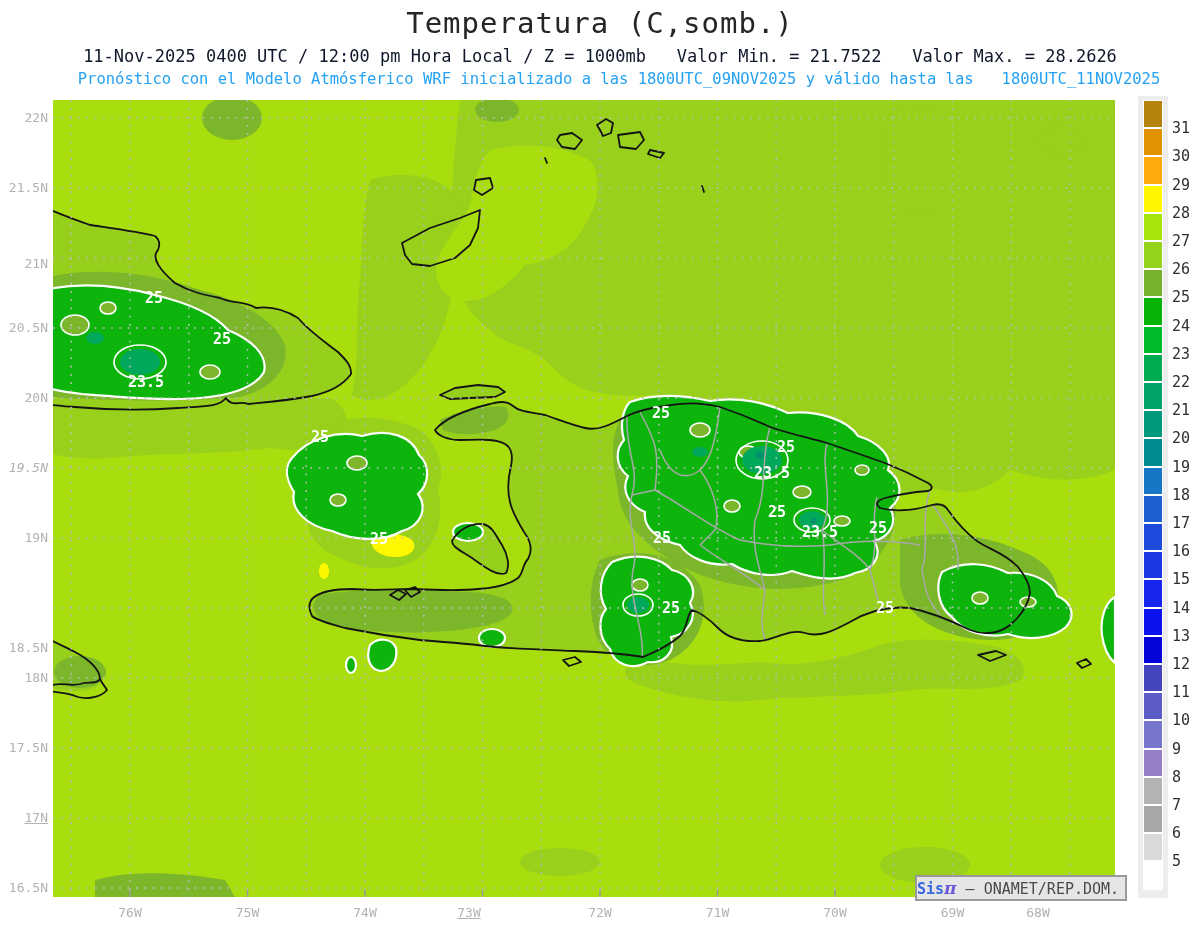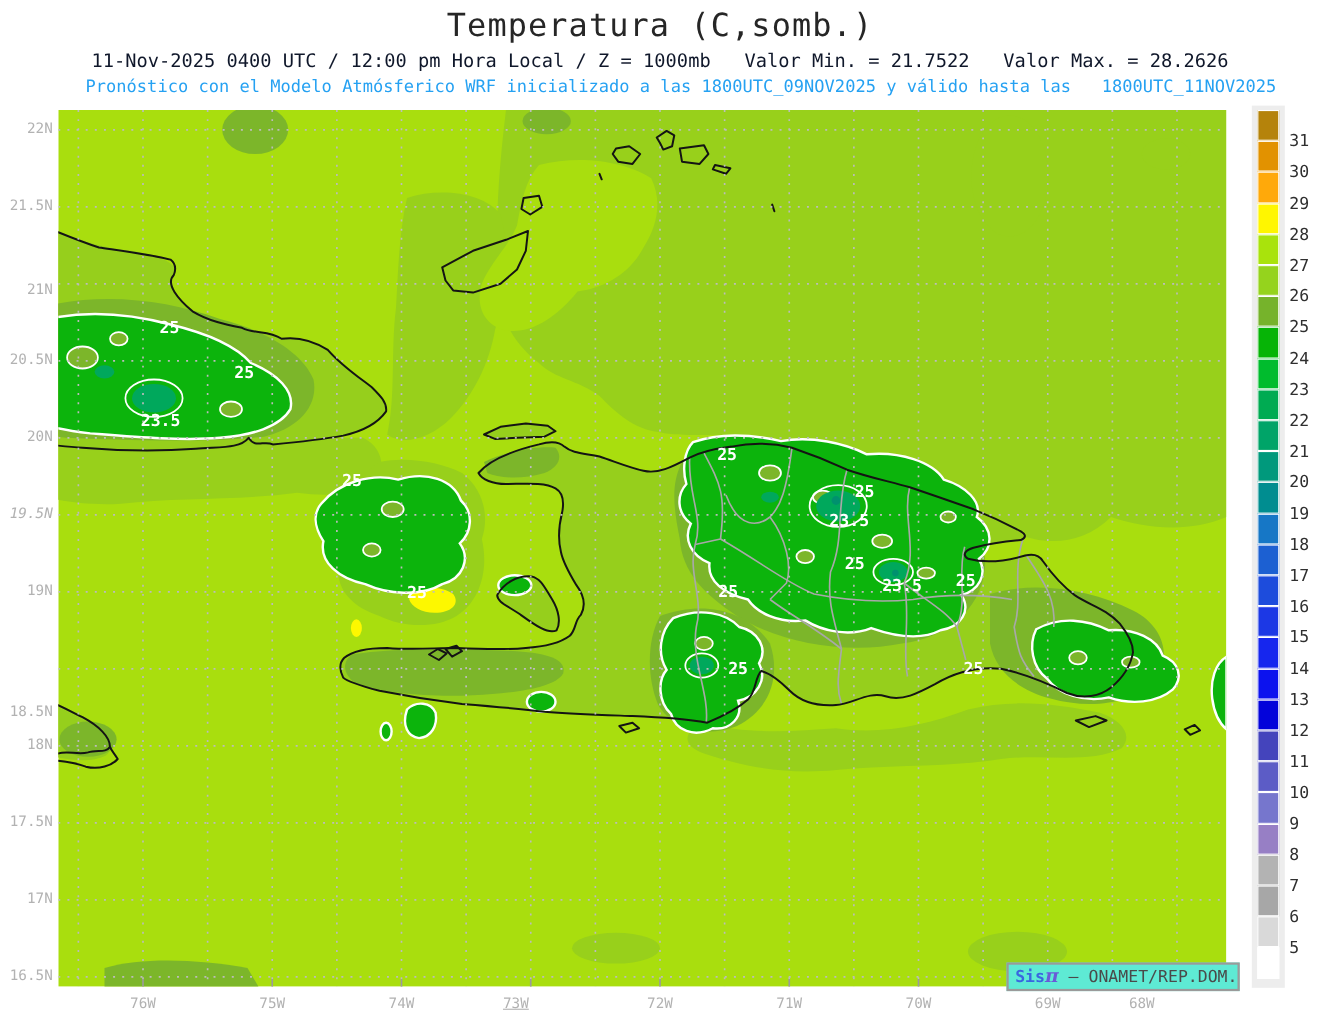--- a/index.html
+++ b/index.html
@@ -12,22 +12,22 @@
   .sub2{position:absolute;top:70px;left:0;width:1200px;text-align:center;
     font-size:15.5px;color:#25a1f2;white-space:pre;}
   .map-svg{position:absolute;left:35px;top:100px;}
   .lat-label{position:absolute;left:2px;width:46px;text-align:right;height:16px;line-height:16px;
     font-size:13px;color:#b2b2b2;}
   .lon-label{position:absolute;width:60px;text-align:center;height:16px;line-height:16px;
     font-size:13px;color:#b2b2b2;top:905px;}
   .cb-seg{position:absolute;left:1143px;width:20px;border:1px solid #ffffff;box-sizing:border-box;}
   .cb-back{position:absolute;left:1138px;top:96px;width:30px;height:802px;background:#ededed;}
   .cb-label{position:absolute;left:1172px;width:30px;font-size:15px;color:#2f2f2f;height:16px;line-height:16px;}
-  .stamp{position:absolute;left:915px;top:875px;width:212px;height:26px;background:#5eead4;
-    border:2px solid #9a9a9a;box-sizing:border-box;font-size:15px;line-height:22px;text-align:right;white-space:pre;}
+  .stamp{position:absolute;left:915px;top:875px;width:212px;height:26px;background:#e5e5e5;
+    border:2px solid #9a9a9a;box-sizing:border-box;font-size:15px;line-height:22px;text-align:left;white-space:pre;}
   .stamp .sis{color:#3a66e0;font-weight:bold;}
   .stamp .pi{color:#6a5ad8;font-weight:bold;font-style:italic;font-family:"DejaVu Serif",serif;font-size:17px;}
   .stamp .rest{color:#4a4a4a;}
   
   .sea  {fill:var(--sea-warm);}
   .sea2 {fill:var(--sea-mid);}
   .olv  {fill:var(--olive);}
   .land {fill:var(--land);}
   .grn  {fill:var(--green);}
   .teal {fill:var(--teal);}
@@ -293,21 +293,21 @@
       <div class="lat-label" style="top: 110px;">22N</div>
       <div class="lat-label" style="top: 180px;">21.5N</div>
       <div class="lat-label" style="top: 256px;">21N</div>
       <div class="lat-label" style="top: 320px;">20.5N</div>
       <div class="lat-label" style="top: 390px;">20N</div>
       <div class="lat-label" style="top: 460px; font-style: italic;">19.5N</div>
       <div class="lat-label" style="top: 530px;">19N</div>
       <div class="lat-label" style="top: 600px; margin-top: 40px;">18.5N</div>
       <div class="lat-label" style="top: 670px;">18N</div>
       <div class="lat-label" style="top: 740px;">17.5N</div>
-      <div class="lat-label" style="top: 810px;">17N</div>
+      <div class="lat-label" style="top: 810px; text-decoration: underline;">17N</div>
       <div class="lat-label" style="top: 880px;">16.5N</div>
     </div>
   <div id="lon-axis">
       <div class="lon-label" style="left: 100px;">76W</div>
       <div class="lon-label" style="left: 217.5px;">75W</div>
       <div class="lon-label" style="left: 335px;">74W</div>
       <div class="lon-label" style="left: 439px; text-decoration: underline;">73W</div>
       <div class="lon-label" style="left: 570px;">72W</div>
       <div class="lon-label" style="left: 687.5px;">71W</div>
       <div class="lon-label" style="left: 805px;">70W</div>

